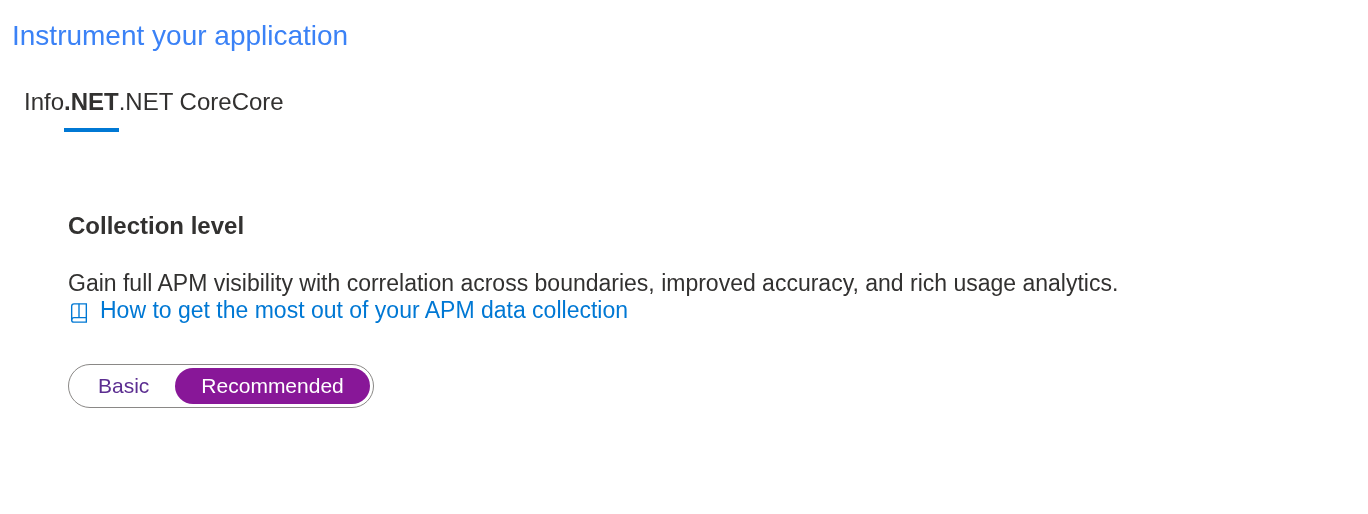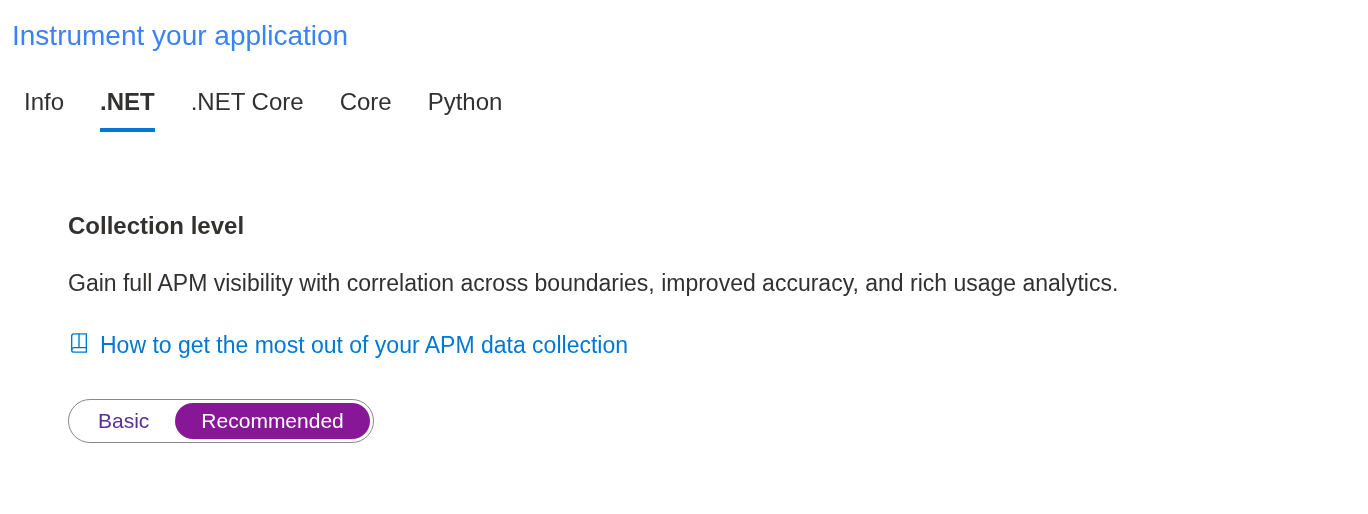--- a/index.html
+++ b/index.html
@@ -16,21 +16,20 @@
       padding: 20px 12px;
     }
     .page-title {
       font-size: 28px;
       font-weight: 400;
       color: #3b82f6;
       margin-bottom: 36px;
     }
     .tabs {
       display: flex;
-      gap: 36px;
       padding-left: 12px;
       margin-bottom: 80px;
       text-align: center;
     }
     .tab {
       font-size: 24px;
       font-weight: 400;
       color: #323130;
       cursor: pointer;
       padding-bottom: 12px;
@@ -60,24 +59,23 @@
       margin-bottom: 30px;
       margin-top: 24px;
     }
     .section-description {
       font-size: 23px;
       font-weight: 400;
       color: #323130;
     }
     .help-link-row {
       display: flex;
-      align-items: flex-start;
+      align-items: flex-end;
       gap: 10px;
       margin-bottom: 40px;
-      margin-top: 35px;
     }
     .book-icon {
       display: inline-flex;
       align-items: center;
     }
     .help-link {
       font-size: 23px;
       color: #0078d4;
       text-decoration: none;
       cursor: pointer;
@@ -108,21 +106,20 @@
 </head>
 <body>
 
 <h1 class="page-title">Instrument your application</h1>
 
 <div class="tabs">
   <div class="tab">Info</div>
   <div class="tab active">.NET</div>
   <div class="tab">.NET Core</div>
   <div class="tab">Core</div>
-  <div class="tab">Python</div>
 </div>
 
 <div class="content">
   <h2 class="section-title">Collection level</h2>
   <p class="section-description">Gain full APM visibility with correlation across boundaries, improved accuracy, and rich usage analytics.</p>
   
   <div class="help-link-row">
     <span class="book-icon">
       <svg width="22" height="22" viewBox="0 0 24 24" fill="none" stroke="#0078d4" stroke-width="1.5">
         <path d="M4 19.5A2.5 2.5 0 0 1 6.5 17H20"></path>

